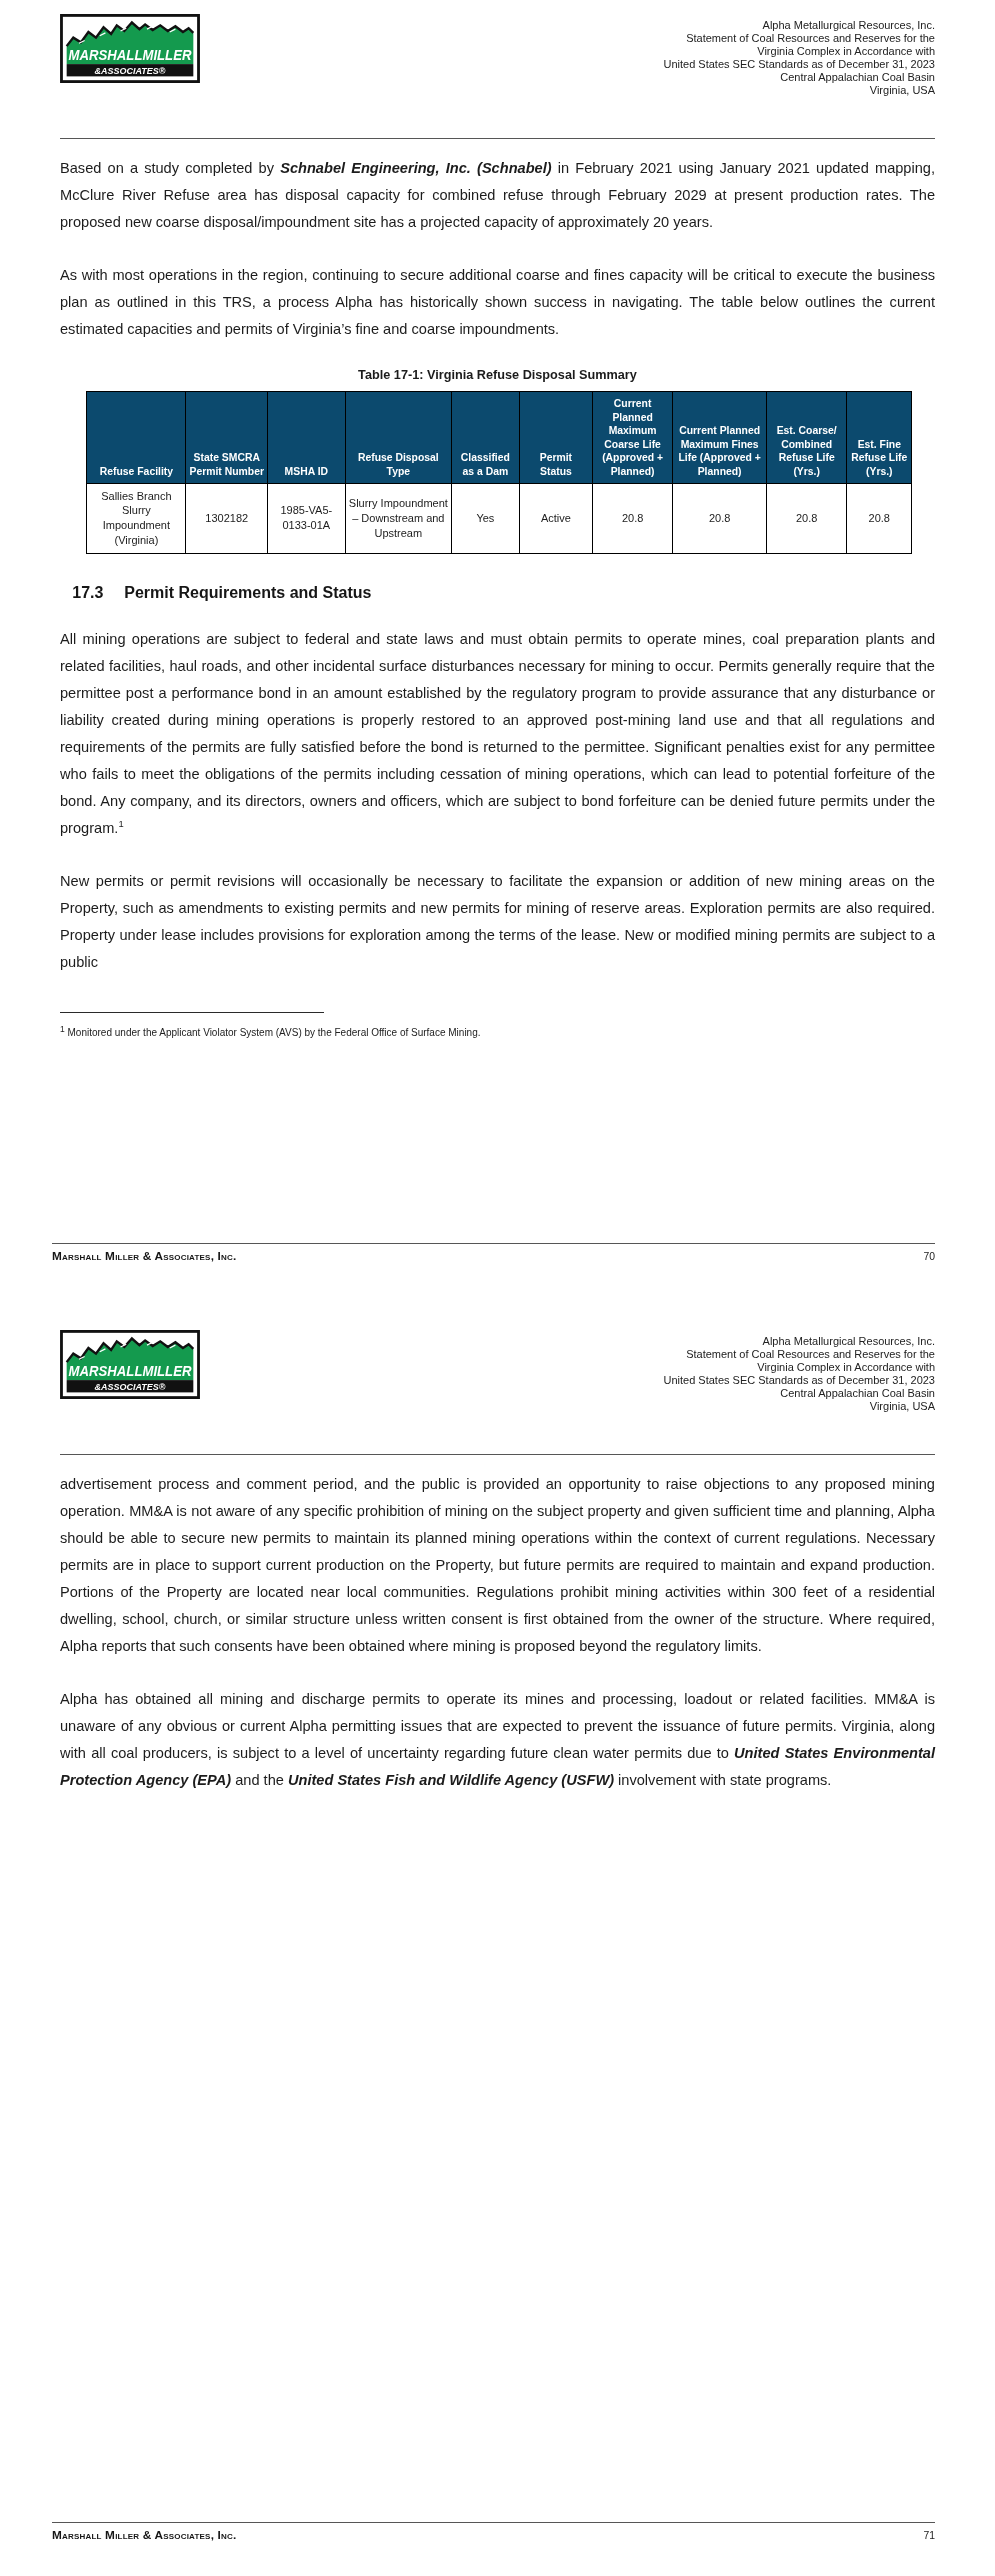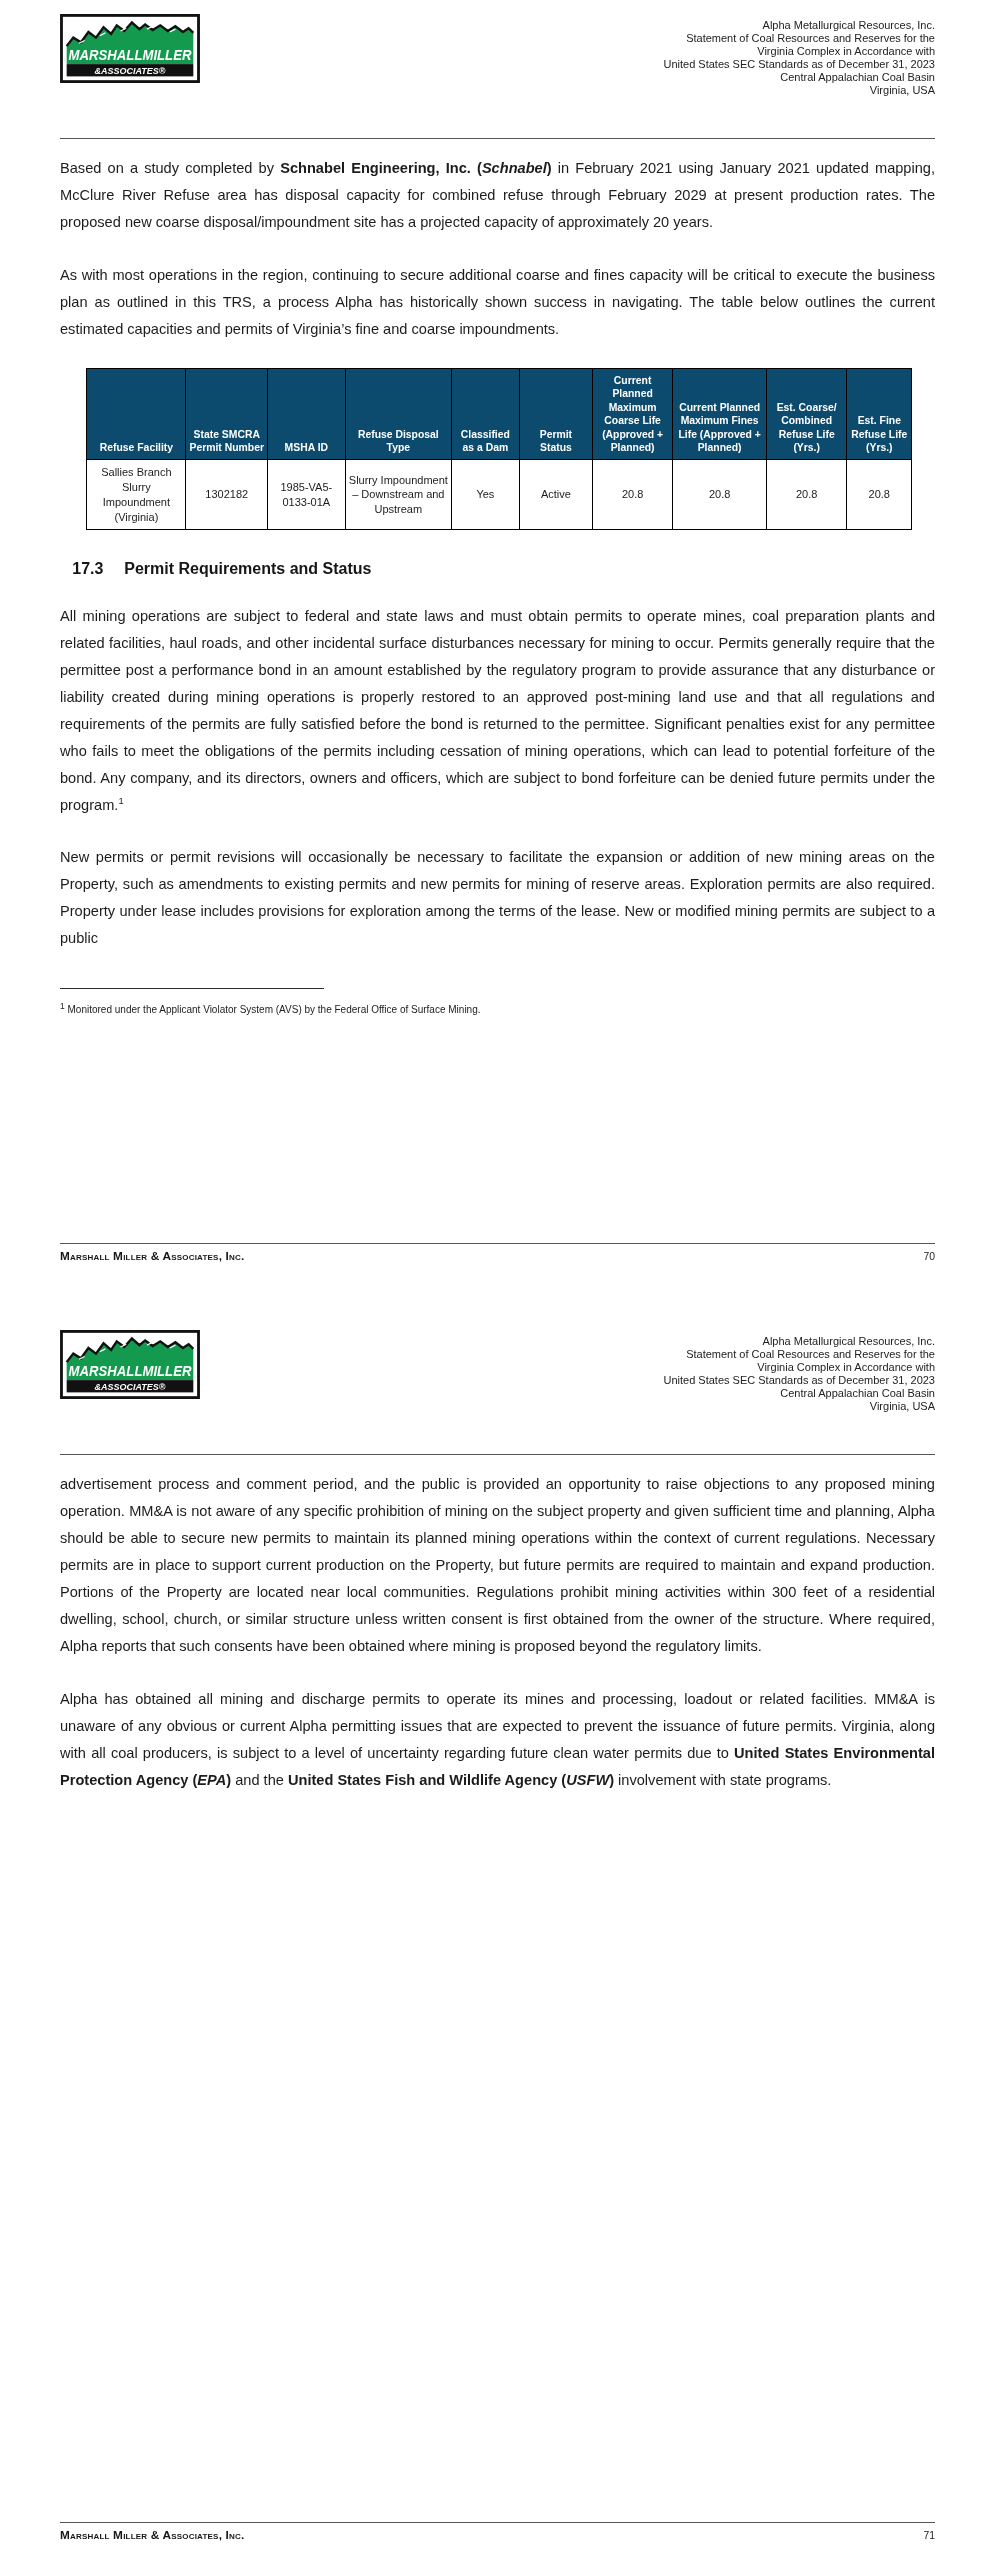--- a/index.html
+++ b/index.html
@@ -9,36 +9,36 @@
   #page-1{height:1316px;}
   #page-2{height:1260px;}
   .page-inner{margin:0 60px;}
   .page-header{display:flex;justify-content:space-between;align-items:flex-start;
        padding-top:14px;height:124px;border-bottom:1.9px solid #565656;}
   .logo-wrap{width:152px;height:69px;flex:0 0 auto;}
   .hdr-right{text-align:right;font-size:11px;line-height:13px;padding-top:4.7px;color:#222;}
   .body-text{font-size:14.6px;line-height:27px;text-align:justify;}
   p.para{margin:0 0 25.5px 0;}
   p.para.first{margin-top:16px;}
-  .b{font-weight:bold;}
+  .b{font-weight:bold;font-style:italic;}
   .i{font-style:italic;}
   .bi{font-weight:bold;font-style:italic;}
   .sup{vertical-align:super;font-size:9.4px;line-height:0;}
   .table-title{text-align:center;font-weight:bold;font-size:12.7px;margin:3.8px 0 9.4px 0;text-align:center;}
   table.refuse{border-collapse:collapse;margin-left:26.4px;width:826px;border:1.9px solid #000;table-layout:fixed;}
   table.refuse th{background:#0c4a6e;color:#fff;font-weight:bold;font-size:10.4px;line-height:1.3;
        vertical-align:bottom;text-align:center;padding:4.7px 2.8px;border:0.9px solid #000;}
   table.refuse td{font-size:11px;line-height:1.35;text-align:center;vertical-align:middle;
        padding:4.7px 1.9px;border:0.9px solid #000;background:#fff;}
   .section-heading{display:flex;margin:30px 0 24.5px 12.3px;font-weight:bold;font-size:16px;color:#161616;}
   .section-number{width:52px;flex:0 0 auto;}
   .footnote-sep{border:0;border-top:1.4px solid #2a2a2a;width:264px;margin:36px 0 11.3px 0;}
   .footnote{font-size:10px;color:#222;}
   .fn-marker{vertical-align:super;font-size:8.5px;}
-  .page-footer{position:absolute;left:60px;right:60px;border-top:1.9px solid #565656;
+  .page-footer{position:absolute;left:52px;right:60px;border-top:1.9px solid #565656;
        padding-top:4.7px;display:flex;justify-content:space-between;align-items:baseline;}
   #page-1 .page-footer{top:1243px;}
   #page-2 .page-footer{top:1206px;}
   .footer-company{font-weight:bold;font-variant:small-caps;font-size:11.8px;letter-spacing:0.2px;color:#161616;}
   .footer-page{font-size:10.4px;color:#222;}
 </style>
 </head>
 <body>
 
 <div class="doc">
@@ -70,20 +70,21 @@
           <div>Central Appalachian Coal Basin</div>
           <div>Virginia, USA</div>
         </div>
       </div>
 
       <div class="body-text">
         <p class="para first"><span>Based on a study completed by </span><span class="b">Schnabel Engineering, Inc. (</span><span class="bi">Schnabel</span><span class="b">)</span><span> in February 2021 using January 2021 updated mapping, McClure River Refuse area has disposal capacity for combined refuse through February 2029 at present production rates.  The proposed new coarse disposal/impoundment site has a projected capacity of approximately 20 years.</span></p>
         <p class="para"><span>As with most operations in the region, continuing to secure additional coarse and fines capacity will be critical to execute the business plan as outlined in this TRS, a process Alpha has historically shown success in navigating.  The table below outlines the current estimated capacities and permits of Virginia’s fine and coarse impoundments.</span></p>
       </div>
 
+      <div class="table-title">Table 17-1:  Virginia Refuse Disposal Summary</div>
 
       <table class="refuse">
         <colgroup>
           <col style="width:12%">
             <col style="width:9.9%">
             <col style="width:9.4%">
             <col style="width:12.9%">
           <col style="width:8.2%">
             <col style="width:8.9%">
             <col style="width:9.7%">

